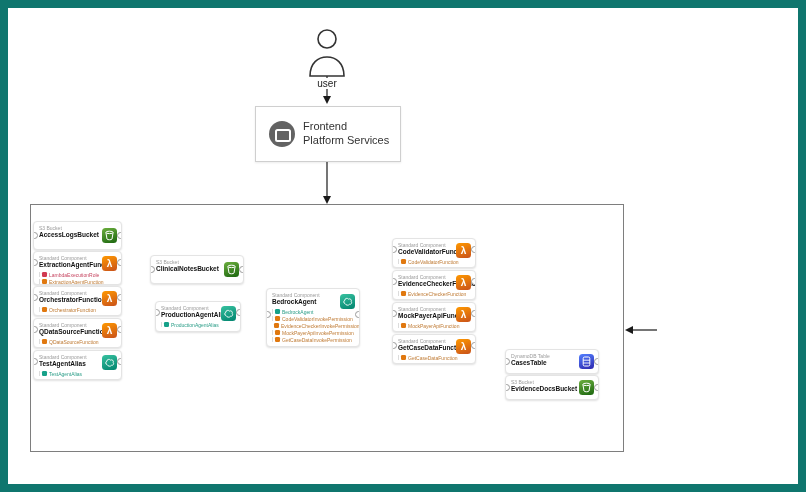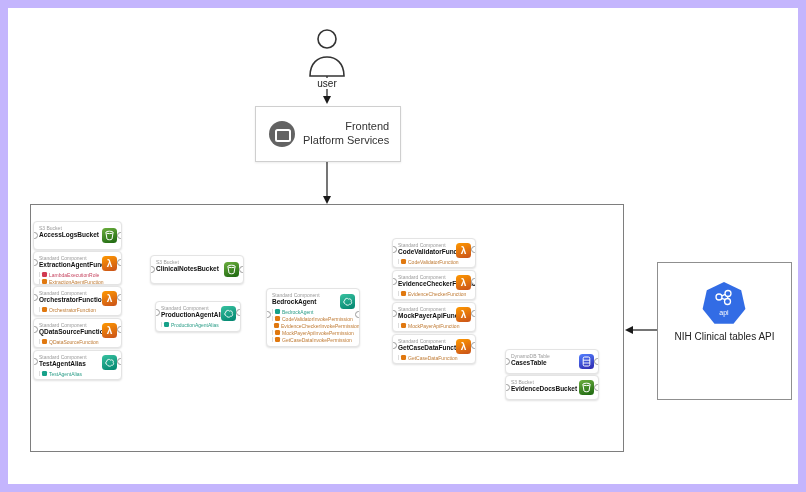--- a/index.html
+++ b/index.html
@@ -1,31 +1,31 @@
 <!DOCTYPE html>
 <html><head>
 <meta charset="utf-8">
 <style>
   html,body{margin:0;padding:0;background:#000;}
-  .frame{position:relative;width:806px;height:492px;background:#c4b5fd;overflow:hidden;
+  .frame{position:relative;width:806px;height:492px;background:#0f766e;overflow:hidden;
          font-family:"Liberation Sans", sans-serif;}
   .sheet{position:absolute;left:8px;top:8px;width:790px;height:476px;background:#ffffff;}
   .abs{position:absolute;}
   
   .region-box{position:absolute;left:30px;top:204px;width:592px;height:246px;
               background:#fff;border:1px solid #7e7e7e;}
   .region-title{position:absolute;left:30px;top:209px;width:592px;text-align:center;
                 font-size:10.5px;color:#1a1a1a;}
   .frontend-box{position:absolute;left:255px;top:106px;width:144px;height:54px;background:#fff;
                 border:1px solid #cfcfcf;box-shadow:0 1px 2px rgba(0,0,0,.08);}
   .fe-icon{position:absolute;left:13px;top:14px;width:26px;height:26px;border-radius:50%;
            background:#636363;}
   .fe-icon .scr{position:absolute;left:6px;top:8px;width:12px;height:9px;border:2.4px solid #fff;
                 border-radius:2.5px;}
-  .fe-text{position:absolute;left:47px;top:13px;font-size:11px;line-height:13.5px;color:#333;text-align:right;}
+  .fe-text{position:absolute;left:47px;top:13px;font-size:11px;line-height:13.5px;color:#333;}
   .nih-box{position:absolute;left:657px;top:262px;width:133px;height:136px;background:#fff;
            border:1px solid #8f8f8f;}
   .nih-label{position:absolute;left:0;top:68px;width:133px;text-align:center;font-size:10px;color:#222;}
   .user-label{position:absolute;left:303px;top:78px;width:48px;text-align:center;font-size:10px;
               color:#222;background:#fff;}
   
   .card{position:absolute;background:#fff;border:1px solid #e4e4e4;border-radius:4px;
         box-shadow:0 1px 2px rgba(0,0,0,.12);overflow:hidden;}
   .ctype{padding:3px 0 0 5px;font-size:5px;line-height:6px;color:#9b9b9b;white-space:nowrap;}
   .cname{padding:0 0 0 5px;font-size:6.5px;line-height:8px;font-weight:bold;color:#111;
@@ -93,33 +93,20 @@
         <span class="scr"></span>
       </div>
     <div class="fe-text">
       <div>Frontend</div>
       <div>Platform Services</div>
     </div>
   </div>
 
   <div class="region-box"></div>
 
-  <div class="nih-box">
-    <svg class="abs" style="left:43px;top:18px;" width="46" height="46">
-      <polygon points="23,1 40.2,9.3 44.4,27.9 32.5,42.8 13.5,42.8 1.6,27.9 5.8,9.3" fill="#326CE5"></polygon>
-      <g fill="none" stroke="#fff" stroke-width="1.3">
-        <circle cx="18" cy="16" r="3"></circle>
-          <circle cx="27" cy="12.5" r="3"></circle>
-          <circle cx="26.5" cy="20.5" r="3"></circle>
-        <path d="M20.8,14.8 L24.2,13.3 M24.5,18.7 L20.5,17.3 M26.8,15.5 L26.6,17.5"></path>
-      </g>
-      <text x="23" y="34" font-size="7" fill="#fff" text-anchor="middle" font-family="Liberation Sans, sans-serif">api</text>
-    </svg>
-    <div class="nih-label">NIH Clinical tables API</div>
-  </div>
 
   <div class="card" style="left:33px;top:221px;width:87px;height:27px;">
     <div class="ctype">S3 Bucket</div>
     <div class="cname">AccessLogsBucket</div>
     <div class="cicon ic-s3" style="top:6px;">
       <svg width="15" height="15">
           <ellipse cx="7.5" cy="4.4" rx="3.6" ry="1.2" fill="none" stroke="#fff" stroke-width="1"></ellipse>
           <path d="M3.9,4.4 L5,11 C5,12 10,12 10,11 L11.1,4.4" fill="none" stroke="#fff" stroke-width="1"></path>
         </svg>
     </div>

